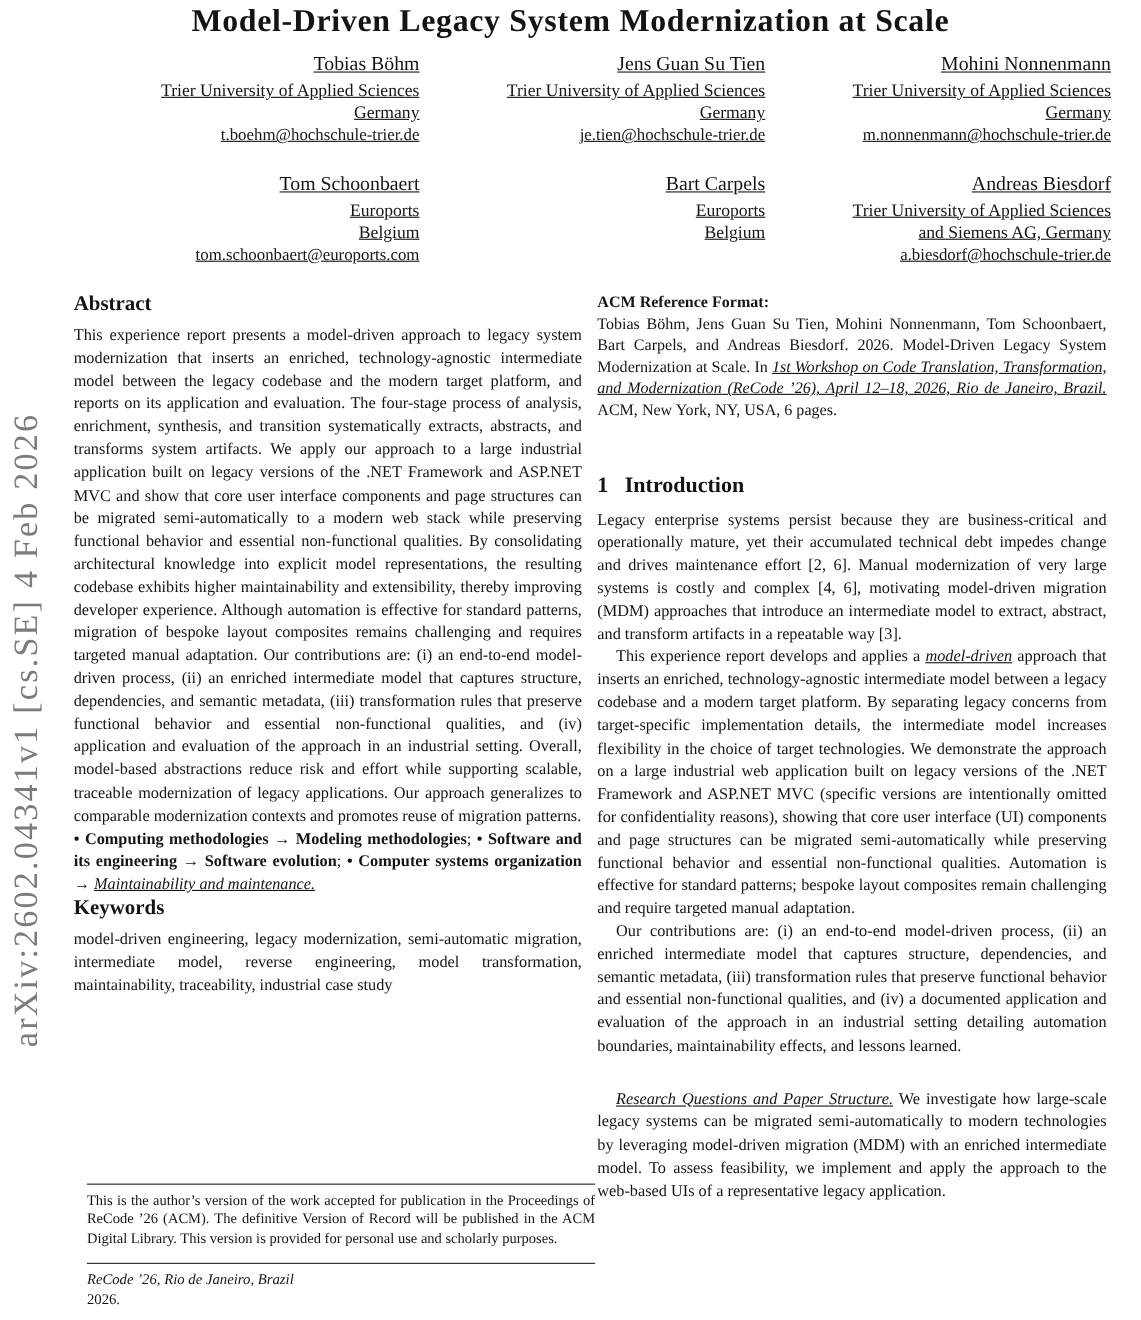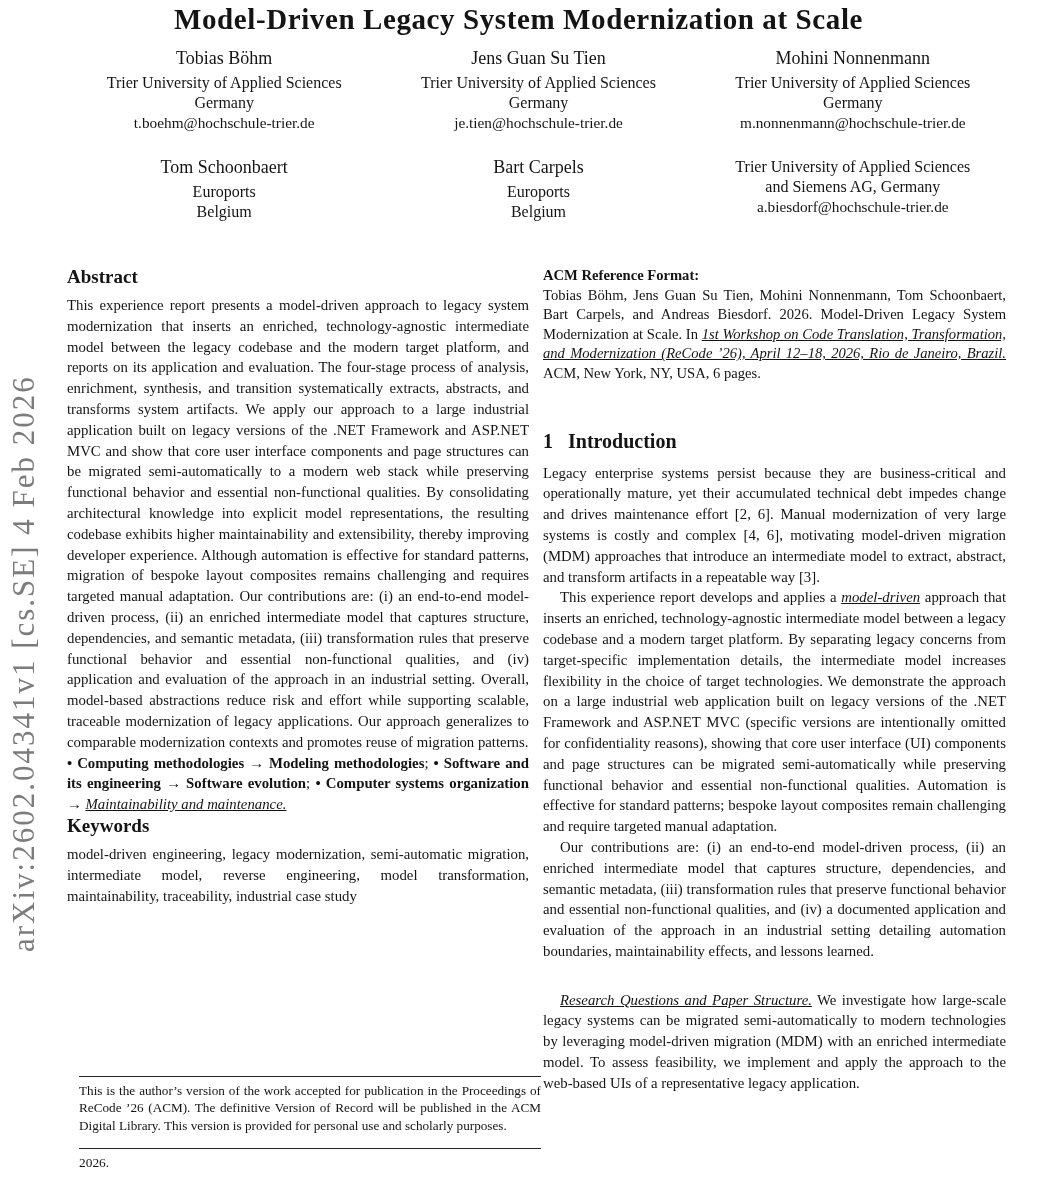--- a/index.html
+++ b/index.html
@@ -19,21 +19,21 @@
   
   .paper-title {
     position:absolute; top:3px; left:0; width:100%;
     text-align:center; font-size:29px; font-weight:bold; letter-spacing:0.6px;
   }
 
   
   .authors { position:absolute; left:67px; top:48px; width:943px; }
   .author-row { display:flex; }
   .author-row + .author-row { margin-top:23px; }
-  .author { flex:1 1 0; text-align:center; }
+  .author { flex:1 1 0; text-align:right;text-decoration:underline; }
   .author .name  { font-size:18px; margin-bottom:4px; }
   .author .affil { font-size:16px; line-height:20.2px; }
   .author .email { font-size:15.3px; line-height:20.2px; }
 
   
   .col-left  { position:absolute; left:67px;  top:266px; width:462px; }
   .col-right { position:absolute; left:543px; top:266px; width:463px; }
 
   h2.sec { font-size:19px; font-weight:bold; margin:0 0 7px 0; }
   .gap16 { margin-top:16px; }
@@ -89,27 +89,29 @@
         <div class="affil">Trier University of Applied Sciences</div>
         <div class="affil">Germany</div>
         <div class="email">m.nonnenmann@hochschule-trier.de</div>
       </div>
     </div>
     <div class="author-row">
       <div class="author">
         <div class="name">Tom Schoonbaert</div>
         <div class="affil">Euroports</div>
         <div class="affil">Belgium</div>
+        <div class="email">tom.schoonbaert@euroports.com</div>
       </div>
       <div class="author">
         <div class="name">Bart Carpels</div>
         <div class="affil">Euroports</div>
         <div class="affil">Belgium</div>
       </div>
       <div class="author">
+        <div class="name">Andreas Biesdorf</div>
         <div class="affil">Trier University of Applied Sciences</div>
         <div class="affil">and Siemens AG, Germany</div>
         <div class="email">a.biesdorf@hochschule-trier.de</div>
       </div>
     </div>
   </div>
 
   <div class="col-left">
     <h2 class="sec">Abstract</h2>
     <p class="body-text">This experience report presents a model-driven approach to legacy system modernization that inserts an enriched, technology-agnostic intermediate model between the legacy codebase and the modern target platform, and reports on its application and evaluation. The four-stage process of analysis, enrichment, synthesis, and transition systematically extracts, abstracts, and transforms system artifacts. We apply our approach to a large industrial application built on legacy versions of the .NET Framework and ASP.NET MVC and show that core user interface components and page structures can be migrated semi-automatically to a modern web stack while preserving functional behavior and essential non-functional qualities. By consolidating architectural knowledge into explicit model representations, the resulting codebase exhibits higher maintainability and extensibility, thereby improving developer experience. Although automation is effective for standard patterns, migration of bespoke layout composites remains challenging and requires targeted manual adaptation. Our contributions are: (i) an end-to-end model-driven process, (ii) an enriched intermediate model that captures structure, dependencies, and semantic metadata, (iii) transformation rules that preserve functional behavior and essential non-functional qualities, and (iv) application and evaluation of the approach in an industrial setting. Overall, model-based abstractions reduce risk and effort while supporting scalable, traceable modernization of legacy applications. Our approach generalizes to comparable modernization contexts and promotes reuse of migration patterns.</p>
@@ -117,20 +119,21 @@
     <p class="body-text"><span class="b">• Computing methodologies → Modeling methodologies</span><span>; </span><span class="b">• Software and its engineering → Software evolution</span><span>; </span><span class="b">• Computer systems organization → </span><span class="i">Maintainability and maintenance.</span></p>
 
     <h2 class="sec gap18">Keywords</h2>
     <p class="body-text">model-driven engineering, legacy modernization, semi-automatic migration, intermediate model, reverse engineering, model transformation, maintainability, traceability, industrial case study</p>
   </div>
 
   <div class="footnote-block">
     <hr class="rule">
     <p class="footnote-text">This is the author’s version of the work accepted for publication in the Proceedings of ReCode ’26 (ACM). The definitive Version of Record will be published in the ACM Digital Library. This version is provided for personal use and scholarly purposes.</p>
     <hr class="rule2">
+    <div class="conf-venue">ReCode ’26, Rio de Janeiro, Brazil</div>
     <div class="conf-year">2026.</div>
   </div>
 
   <div class="col-right">
     <div class="acm-ref-heading">ACM Reference Format:</div>
     <p class="acm-ref-text"><span>Tobias Böhm, Jens Guan Su Tien, Mohini Nonnenmann, Tom Schoonbaert, Bart Carpels, and Andreas Biesdorf. 2026. Model-Driven Legacy System Modernization at Scale. In </span><span class="i">1st Workshop on Code Translation, Transformation, and Modernization (ReCode ’26), April 12–18, 2026, Rio de Janeiro, Brazil.</span><span> ACM, New York, NY, USA, 6 pages.</span></p>
 
     <h2 class="intro-heading"><span class="sec-num">1</span><span>Introduction</span></h2>
 
     <p class="body-text">Legacy enterprise systems persist because they are business-critical and operationally mature, yet their accumulated technical debt impedes change and drives maintenance effort [2, 6]. Manual modernization of very large systems is costly and complex [4, 6], motivating model-driven migration (MDM) approaches that introduce an intermediate model to extract, abstract, and transform artifacts in a repeatable way [3].</p>

